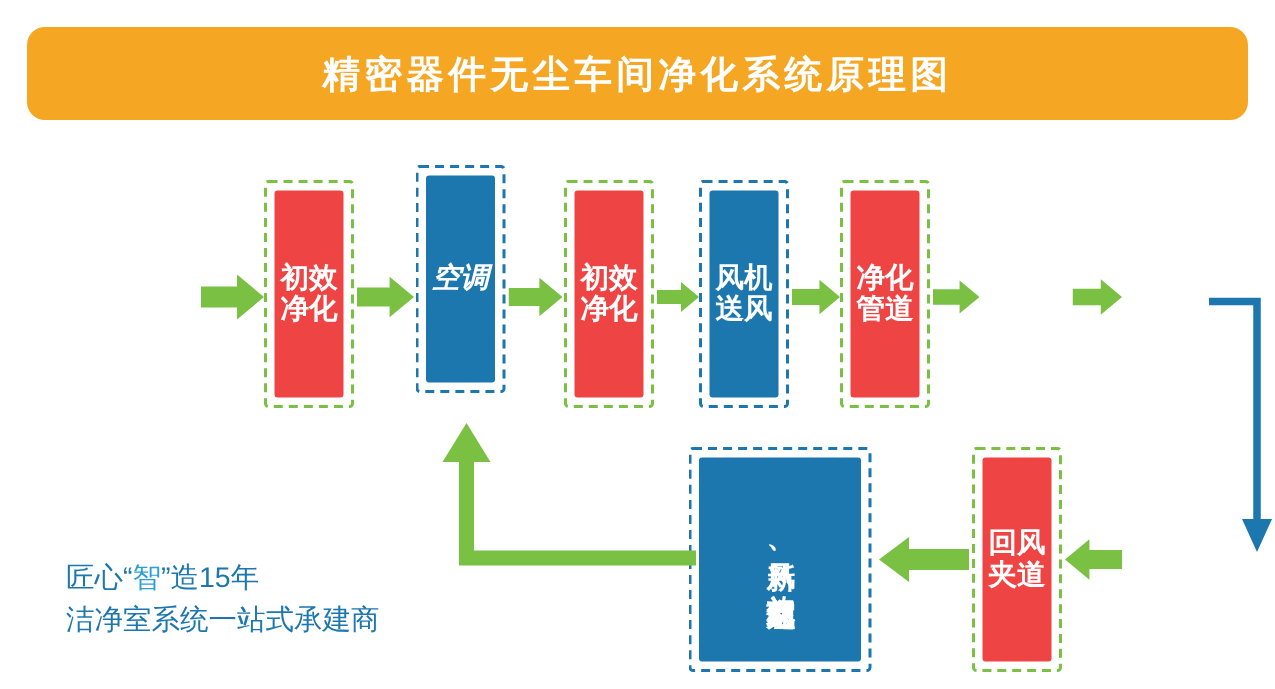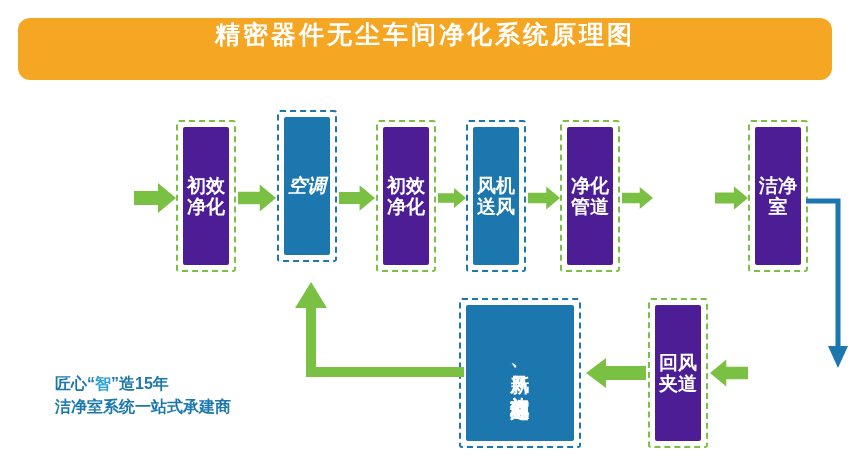--- a/index.html
+++ b/index.html
@@ -7,21 +7,21 @@
     width:850px;height:459px;background:#ffffff;
     font-family:"Liberation Sans","DejaVu Sans",sans-serif;
     position:relative;overflow:hidden;
   }
   #stage{position:relative;width:850px;height:459px;}
 
   
   .title-banner{
     position:absolute;left:18px;top:18px;width:814px;height:62px;
     background:#f5a623;border-radius:12px;
-    display:flex;justify-content:center;
+    display:flex;align-items:center;justify-content:center;
   }
   .title-text{
     color:#ffffff;font-size:25px;font-weight:bold;letter-spacing:3px;
     white-space:nowrap;
   }
 
   
   .node{
     position:absolute;box-sizing:border-box;
     display:flex;align-items:center;justify-content:center;
@@ -30,35 +30,35 @@
   .node .inner{
     box-sizing:border-box;width:100%;height:100%;
     display:flex;align-items:center;justify-content:center;
     color:#ffffff;font-size:19px;font-weight:bold;line-height:1.12;
     text-align:center;border-radius:2px;
     padding:2px;
   }
   .dash-blue{border:2px dashed #1b77ad;padding:5px;}
   .dash-green{border:2px dashed #7ac143;padding:5px;}
   .fill-blue .inner{background:#1b77ad;}
-  .fill-green .inner{background:#4c1d95;}
+  .fill-green .inner{background:#ef4444;}
 
   .v-txt{
     writing-mode:vertical-rl;text-orientation:upright;
     letter-spacing:1px;
   }
 
   
   .arrow{position:absolute;}
   .arrow svg{display:block;}
 
   
   .slogan{
-    position:absolute;left:55px;top:372px;width:330px;
-    color:#1b77ad;font-size:16px;font-weight:bold;line-height:1.45;
+    position:absolute;left:44px;top:372px;width:330px;
+    color:#1b77ad;font-size:19px;font-weight:normal;line-height:1.45;
   }
   .slogan .accent{color:#2a9fd8;}
 </style>
 </head>
 <body>
 
 <div id="stage">
 
   <div class="title-banner">
     <div class="title-text">精密器件无尘车间净化系统原理图</div>
@@ -79,23 +79,20 @@
 
   <div class="node dash-blue fill-blue" style="left:466px;top:120px;width:60px;height:152px;">
     <div class="inner">风机送风</div>
   </div>
 
   <div class="node dash-green fill-green" style="left:560px;top:120px;width:60px;height:152px;">
     <div class="inner">净化管道</div>
   </div>
 
 
-  <div class="node dash-green fill-green" style="left:748px;top:120px;width:60px;height:152px;">
-    <div class="inner">洁净室</div>
-  </div>
 
 
   <div class="node dash-green fill-green" style="left:648px;top:298px;width:60px;height:150px;">
     <div class="inner">回风夹道</div>
   </div>
 
   <div class="node dash-blue fill-blue" style="left:459px;top:298px;width:122px;height:150px;">
     <div class="inner">
       <span class="v-txt">新风、初效空气处理</span>
     </div>

